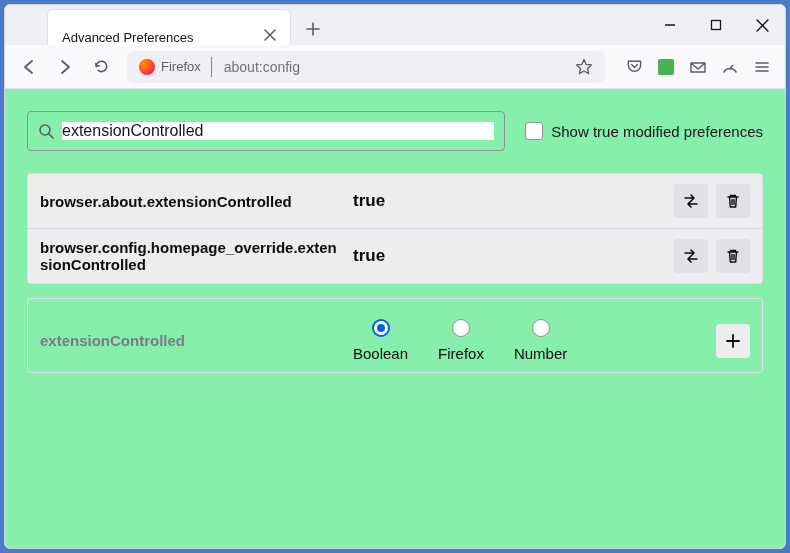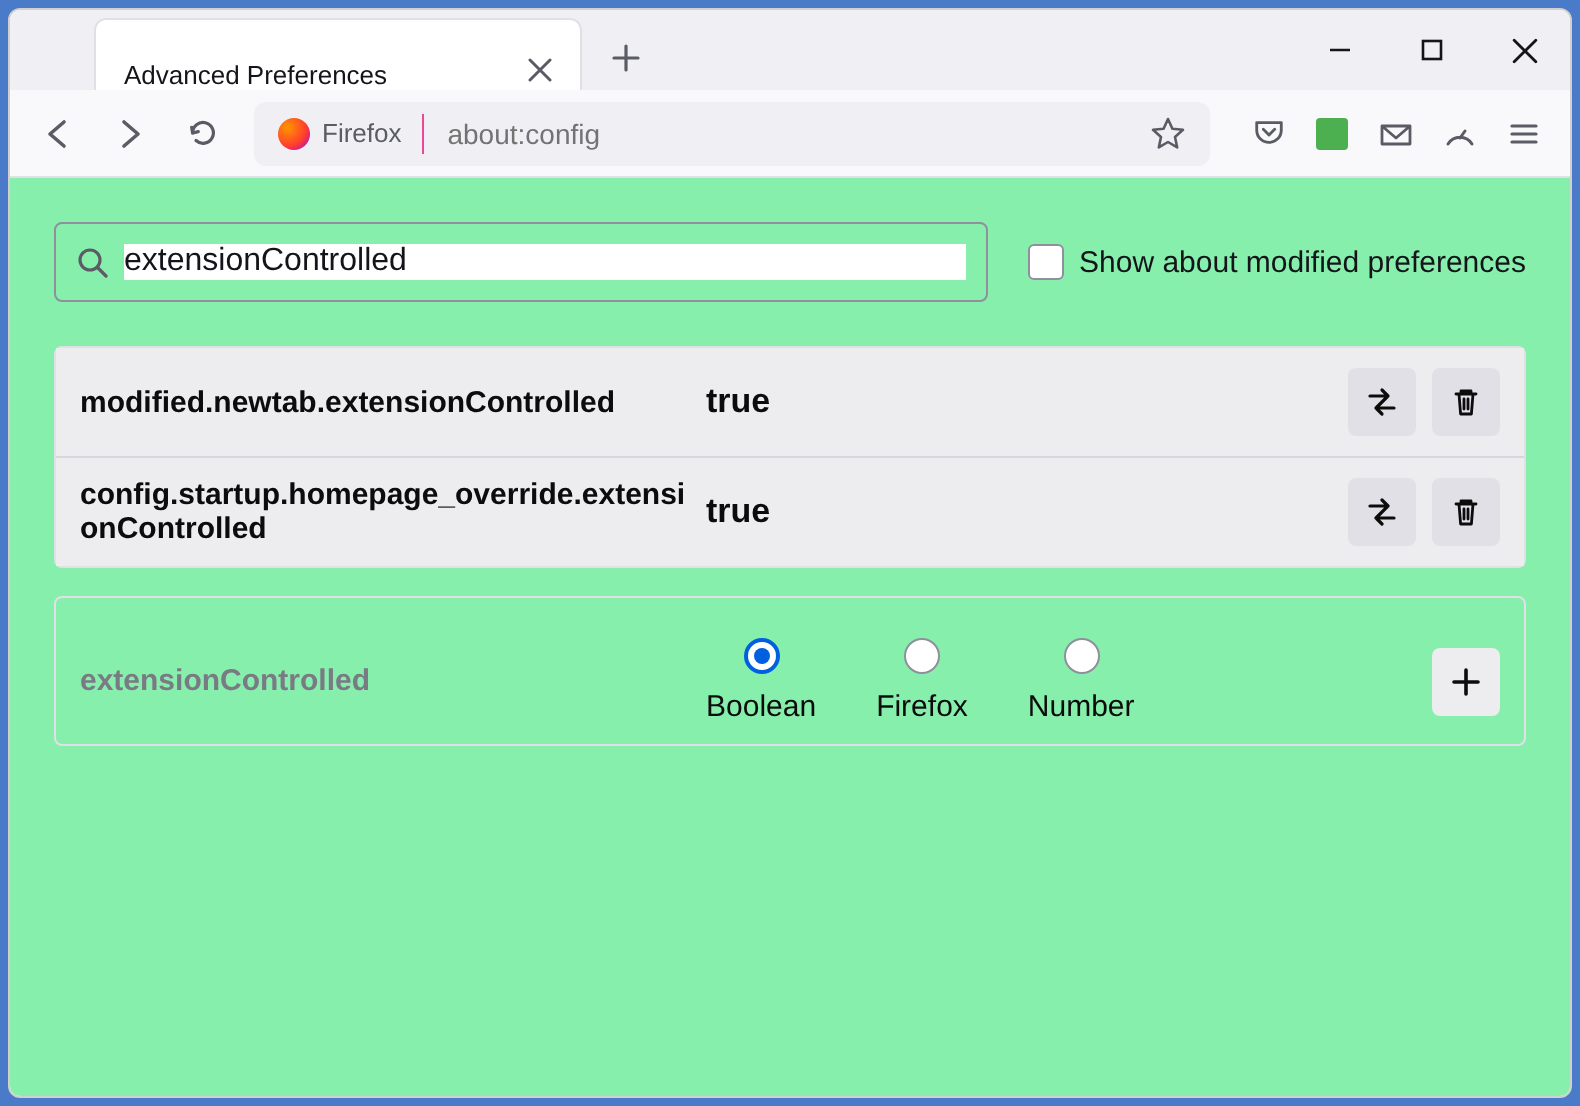--- a/index.html
+++ b/index.html
@@ -313,41 +313,41 @@
         <span class="search-icon">
           <svg width="16" height="16" viewBox="0 0 16 16">
               <circle cx="7" cy="7" r="5" fill="none" stroke="#5b5b66" stroke-width="1.6"></circle>
               <path d="M11 11 L15 15" stroke="#5b5b66" stroke-width="1.6" stroke-linecap="round"></path>
             </svg>
         </span>
         <input class="search-input" value="extensionControlled" style="">
       </div>
       <label class="checkbox-wrap">
         <span class="checkbox"></span>
-        <span>Show about modified preferences</span>
+        <span>Show true modified preferences</span>
       </label>
     </div>
 
     <div class="pref-list-outer">
       <div class="pref-row modified">
-        <div class="pref-name">modified.newtab.extensionControlled</div>
+        <div class="pref-name">browser.about.extensionControlled</div>
         <div class="pref-value">true</div>
         <button class="action-btn">
           <svg width="18" height="18" viewBox="0 0 18 18">
               <path d="M3 6 h9 M12 6 l-3-3 M12 6 l-3 3 M15 12 H6 M6 12 l3-3 M6 12 l3 3" fill="none" stroke="#0c0c0d" stroke-width="1.6" stroke-linecap="round" stroke-linejoin="round"></path>
             </svg>
         </button>
         <button class="action-btn">
           <svg width="16" height="16" viewBox="0 0 16 16">
               <path d="M3 4 h10 M5.5 4 V2.5 h5 V4 M4.5 4 l.8 10 h5.4 l.8-10 M7 6.5 v5 M9 6.5 v5" fill="none" stroke="#0c0c0d" stroke-width="1.4" stroke-linecap="round" stroke-linejoin="round"></path>
             </svg>
         </button>
       </div>
       <div class="pref-row modified">
-        <div class="pref-name">config.startup.homepage_override.extensionControlled</div>
+        <div class="pref-name">browser.config.homepage_override.extensionControlled</div>
         <div class="pref-value">true</div>
         <button class="action-btn">
           <svg width="18" height="18" viewBox="0 0 18 18">
               <path d="M3 6 h9 M12 6 l-3-3 M12 6 l-3 3 M15 12 H6 M6 12 l3-3 M6 12 l3 3" fill="none" stroke="#0c0c0d" stroke-width="1.6" stroke-linecap="round" stroke-linejoin="round"></path>
             </svg>
         </button>
         <button class="action-btn">
           <svg width="16" height="16" viewBox="0 0 16 16">
               <path d="M3 4 h10 M5.5 4 V2.5 h5 V4 M4.5 4 l.8 10 h5.4 l.8-10 M7 6.5 v5 M9 6.5 v5" fill="none" stroke="#0c0c0d" stroke-width="1.4" stroke-linecap="round" stroke-linejoin="round"></path>
             </svg>

